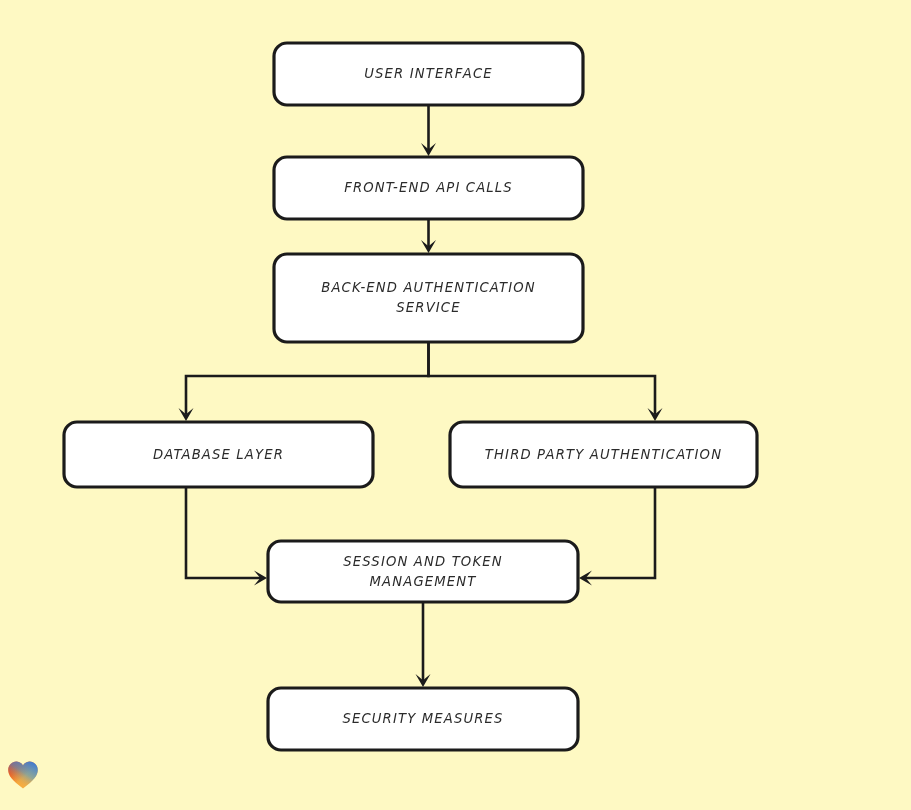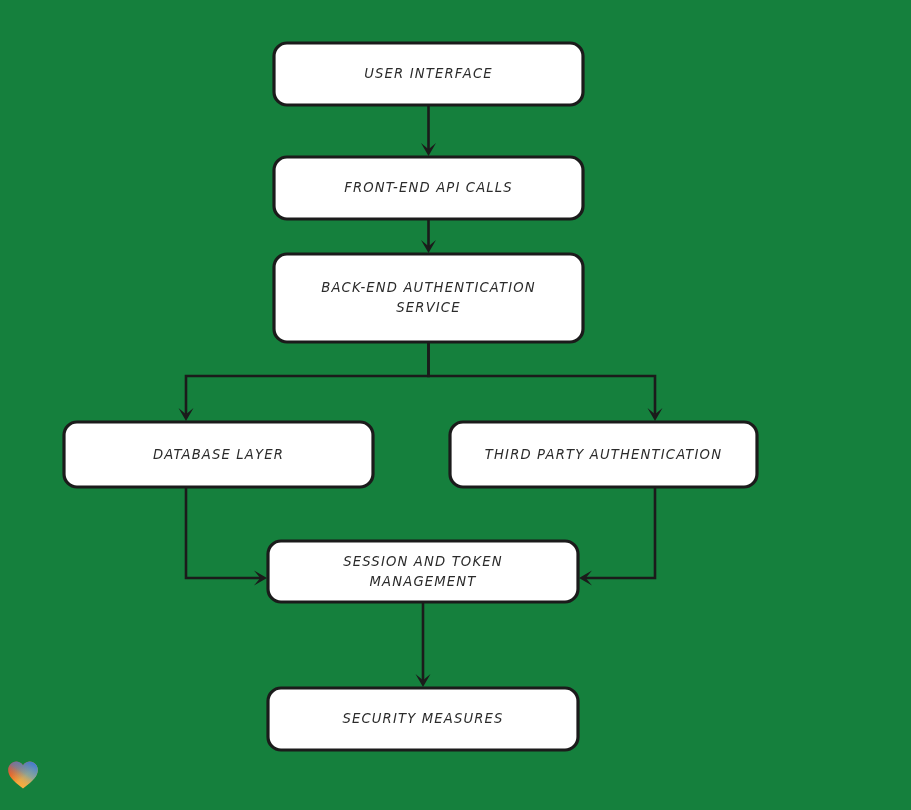--- a/index.html
+++ b/index.html
@@ -12,21 +12,21 @@
     width: 911px;
     height: 810px;
     font-family: "DejaVu Sans", sans-serif;
     overflow: hidden;
     position: relative;
   }
   #canvas-root {
     position: relative;
     width: 911px;
     height: 810px;
-    background: #15803d;
+    background: #fef9c3;
   }
   #flow-svg {
     position: absolute;
     left: 0;
     top: 0;
     width: 911px;
     height: 810px;
     display: block;
   }
   .node-box {

